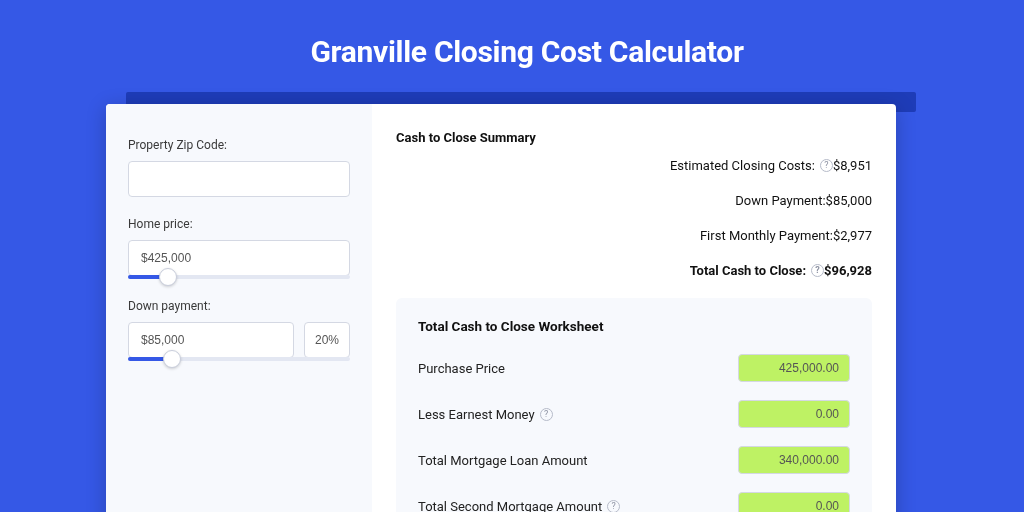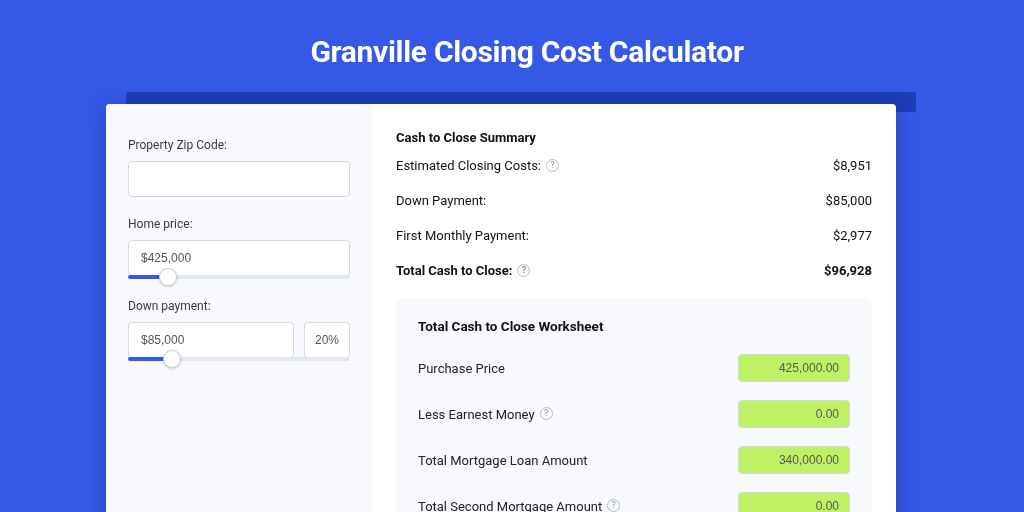--- a/index.html
+++ b/index.html
@@ -76,21 +76,21 @@
   .dp-row .dp-pct { width: 46px; text-align: center; padding: 0; }
   .link { color: #3558E6; text-decoration: none; font-size: 12px; }
   .right-pane {
     flex: 1;
     padding: 26px 24px 0 24px;
     font-size: 13px;
     color: #111;
   }
   .summary-title { font-size: 13px; font-weight: 700; margin-bottom: 13px; }
   .sum-row {
-    display: flex; justify-content: space-between; align-items: center;
+    display: flex; justify-content: flex-end; align-items: center;
     margin-bottom: 20px; font-size: 13px;
   }
   .sum-label { display: flex; align-items: center; gap: 5px; }
   .sum-value { text-align: right; }
   .sum-total .sum-label, .sum-total .sum-value { font-weight: 700; }
   .help-icon {
     display: inline-flex; align-items: center; justify-content: center;
     width: 13px; height: 13px; border-radius: 50%;
     border: 1px solid #B6BBC9; color: #8F94A4;
     font-size: 9px; line-height: 1;
@@ -99,21 +99,21 @@
     margin-top: 10px;
     background: #F7F9FD;
     border-radius: 6px;
     padding: 20px 22px;
   }
   .ws-title { font-size: 13.5px; font-weight: 700; margin-bottom: 20px; }
   .ws-row {
     display: flex; justify-content: space-between; align-items: center;
     margin-bottom: 18px; font-size: 13px;
   }
-  .ws-label { display: flex; gap: 5px; color: #222; }
+  .ws-label { display: flex; align-items: center; gap: 5px; color: #222; }
   .ws-input {
     width: 112px; height: 28px;
     border: 1px solid #D4D8E3; border-radius: 4px;
     background: #bef264; text-align: right;
     padding: 0 10px; font-size: 12px; color: #555;
   }
 </style>
 </head>
 <body>
 

